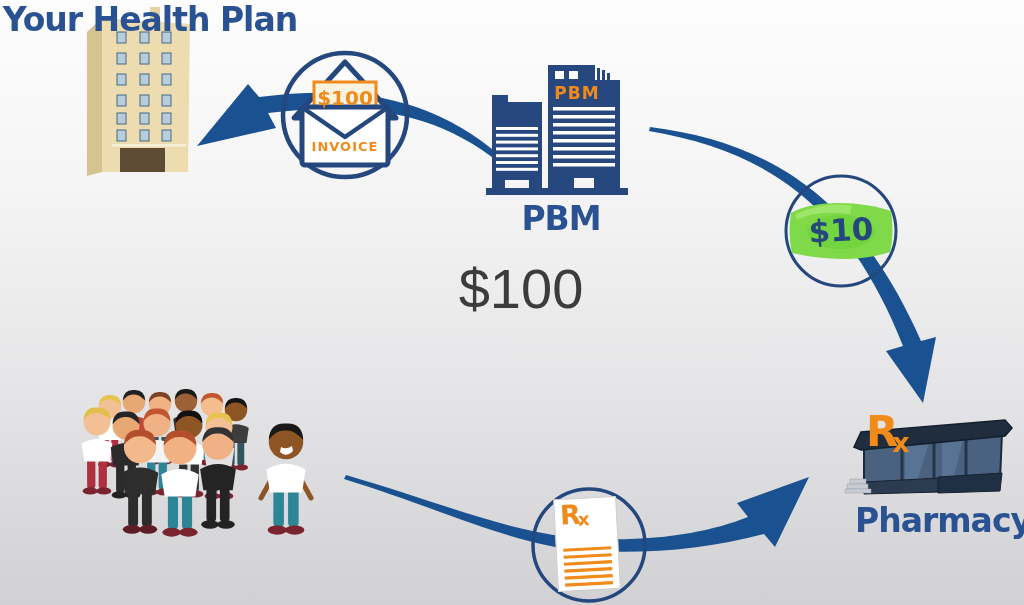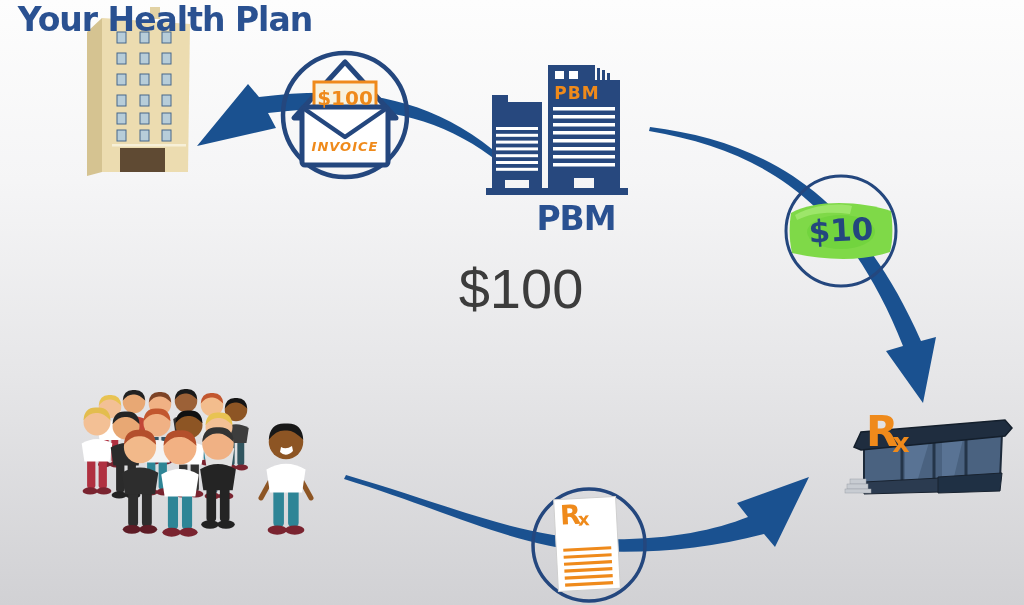--- a/index.html
+++ b/index.html
@@ -8,28 +8,28 @@
     background:linear-gradient(180deg,#fdfdfd 0%,#f5f5f6 30%,#e6e6e8 62%,#d1d1d4 100%);
     font-family:"DejaVu Sans",sans-serif;
   }
   .stage svg{position:absolute;left:0;top:0;}
   .lbl{position:absolute;text-align:center;}
   .hand{
     color:var(--c-handwriting_blue,#2a5191);
     font-weight:700;letter-spacing:-1px;
     font-family:"DejaVu Sans",sans-serif;
   }
-  .main-label{font-size:33px;padding-left:15px;}
+  .main-label{font-size:33px;}
   .orange{color:var(--c-orange,#ef8a1b);}
   .amount-center{
     font-size:56px;font-weight:400;color:var(--c-amount_gray,#3c3c3c);
     font-family:"Liberation Sans",sans-serif;letter-spacing:0;
   }
   .invoice-amount{font-size:20px;font-weight:700;}
-  .invoice-caption{font-size:13px;font-weight:700;letter-spacing:1px;font-style:italic;}
+  .invoice-caption{font-size:13px;font-weight:700;letter-spacing:1px;}
   .money-amount{
     font-size:31px;font-weight:700;color:var(--c-navy,#24477e);
     transform:rotate(-3deg);letter-spacing:0;
   }
   .rx{display:flex;align-items:flex-start;font-weight:700;line-height:1;}
   .rx-presc{transform:rotate(-3deg);}
   .rx-presc .rx-r{font-size:27px;}
   .rx-presc .rx-x{font-size:18px;margin:10px 0 0 -3px;}
   .rx-store .rx-r{font-size:42px;}
   .rx-store .rx-x{font-size:27px;margin:18px 0 0 -6px;}
@@ -196,20 +196,21 @@
     </g>
   </svg>
 
   <div class="lbl hand main-label" style="left:0;top:183;width:300px">Your Health Plan</div>
 
   <div class="lbl hand main-label" style="left:505px;top:199px;width:112px">PBM</div>
 
   <div class="lbl amount-center" style="left:440px;top:256px;width:162px">$100</div>
 
 
+  <div class="lbl hand main-label" style="left:855px;top:501px;width:165px">Pharmacy</div>
 
   <div class="lbl orange invoice-amount" style="left:307px;top:86px;width:76px">$100</div>
 
   <div class="lbl orange invoice-caption" style="left:295px;top:139px;width:100px">INVOICE</div>
 
   <div class="lbl money-amount" style="left:799px;top:212px;width:84px">$10</div>
 
   <div class="rx rx-presc orange" style="position:absolute;left:560px;top:501px">
     <span class="rx-r">R</span>
     <span class="rx-x">x</span>

